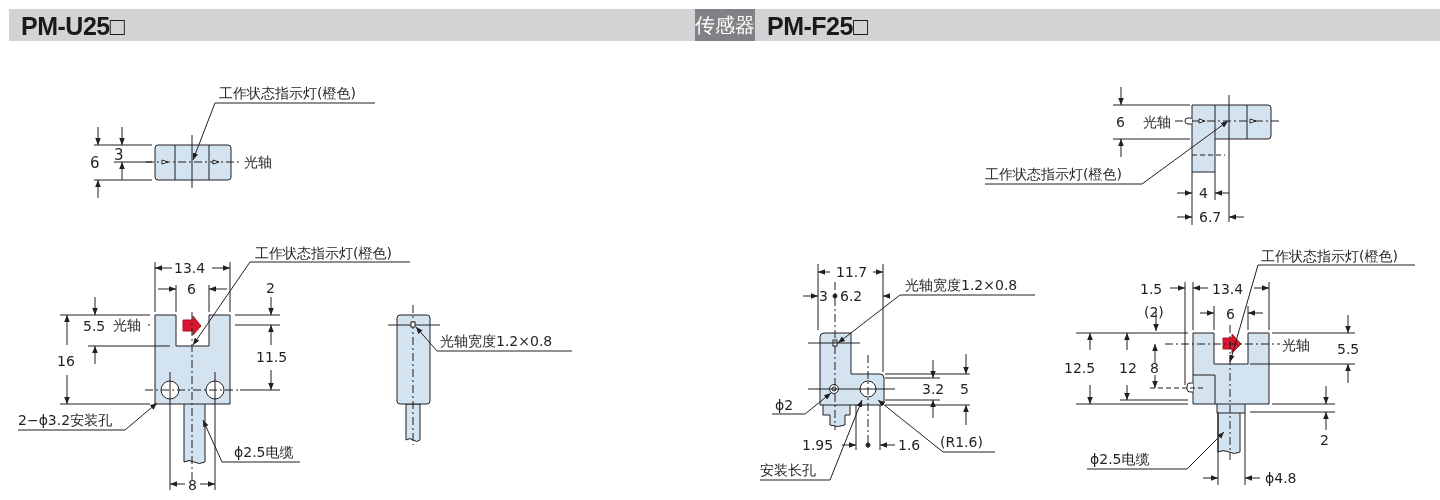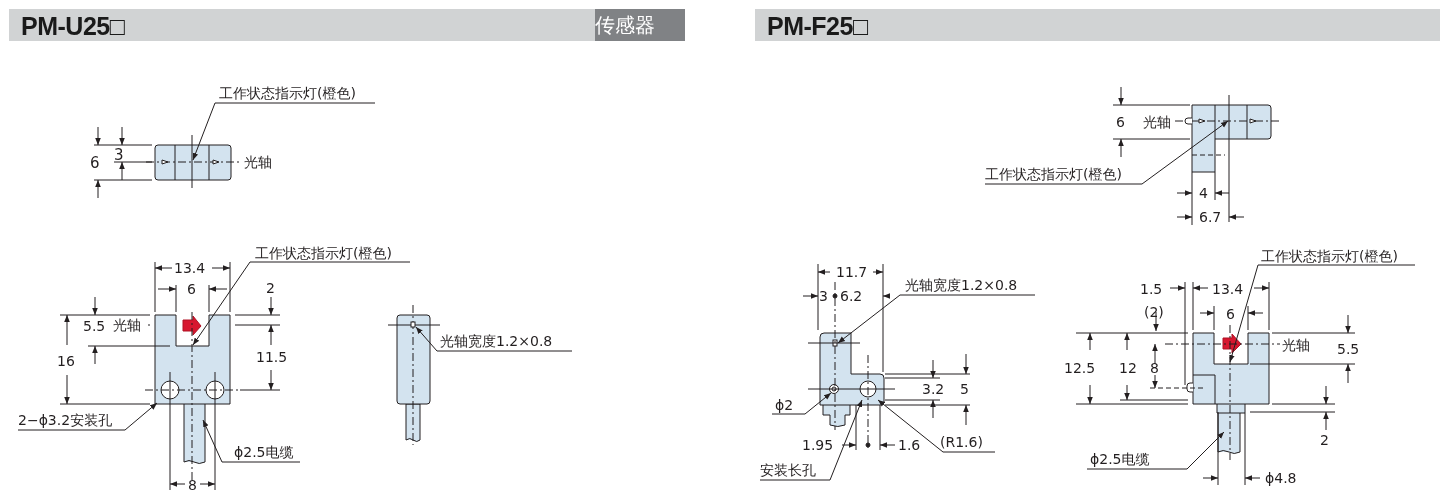--- a/index.html
+++ b/index.html
@@ -4,21 +4,21 @@
 <style>
   html, body { margin:0; padding:0; background:#ffffff; }
   body { width:1440px; height:500px; position:relative; overflow:hidden;
          font-family:"Liberation Sans", "DejaVu Sans", sans-serif; color:#231f20; }
   .hdr { position:absolute; top:9px; height:32px; background:#d1d3d4; }
   .hdr .title { position:absolute; left:12px; top:3px; font-size:25px; font-weight:bold;
                 letter-spacing:-0.5px; color:#1a1a1a; font-family:"Liberation Sans", sans-serif; }
   .hdr .badge { position:absolute; right:0; top:0; height:32px; width:90px; background:#808285;
                 color:#ffffff; font-size:20px; text-align:left; line-height:32px;
                 font-family:"DejaVu Sans", sans-serif; }
-  #hdr-left { left:9px; width:676px; }
+  #hdr-left { left:9px; width:776px; }
   #hdr-right { left:755px; width:794px;padding-left:27px; }
   svg.draw { position:absolute; left:0; top:0; }
   svg text { font-family:"DejaVu Sans", "Liberation Sans", sans-serif; fill:#231f20; }
 </style>
 </head>
 <body>
 
 <div class="hdr" id="hdr-left">
   <span class="title">PM-U25□</span>
   <span class="badge">传感器</span>

